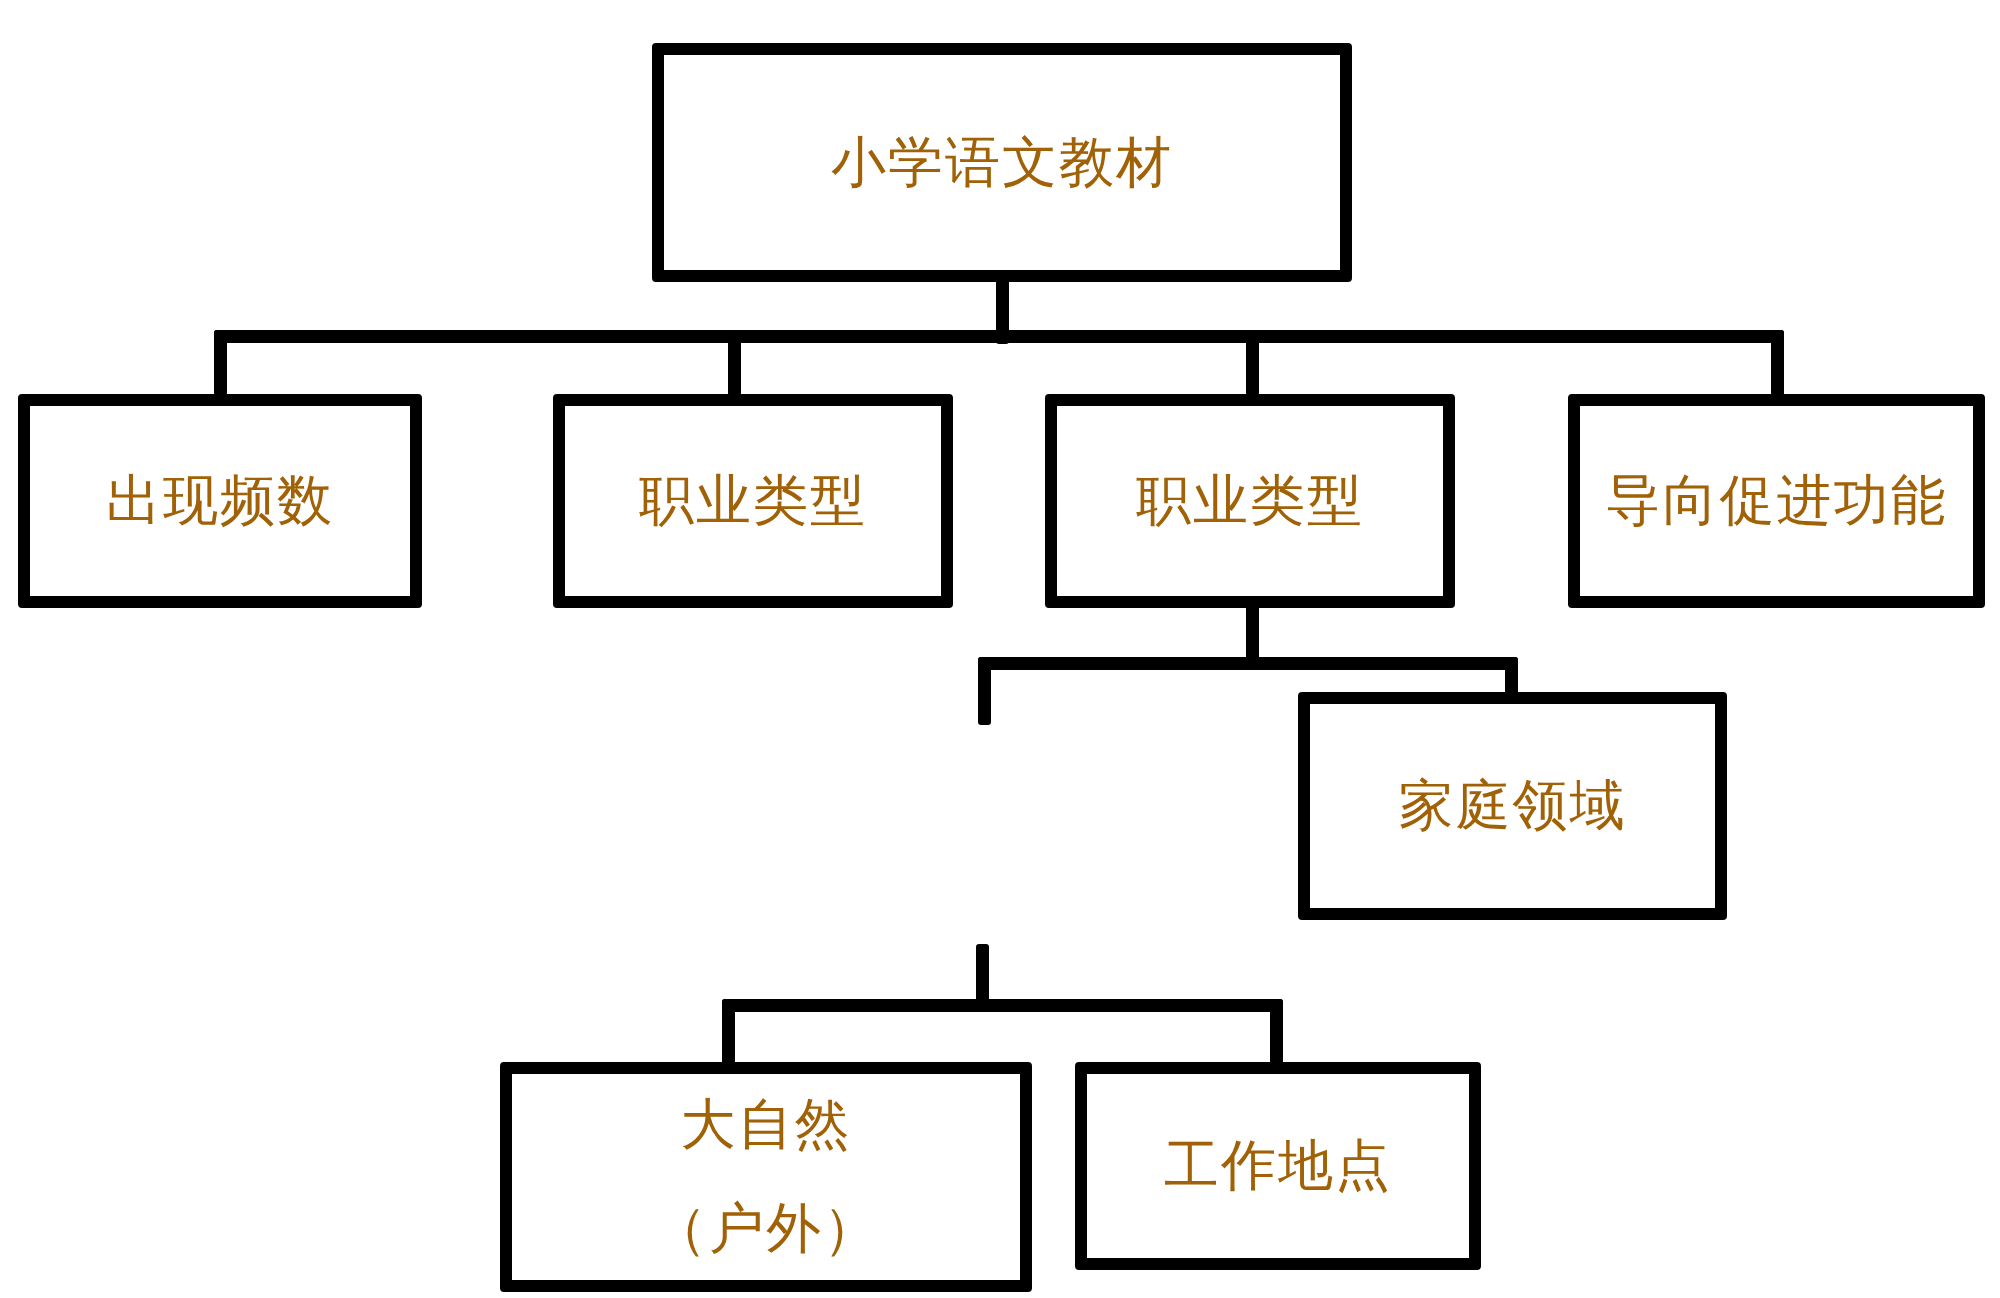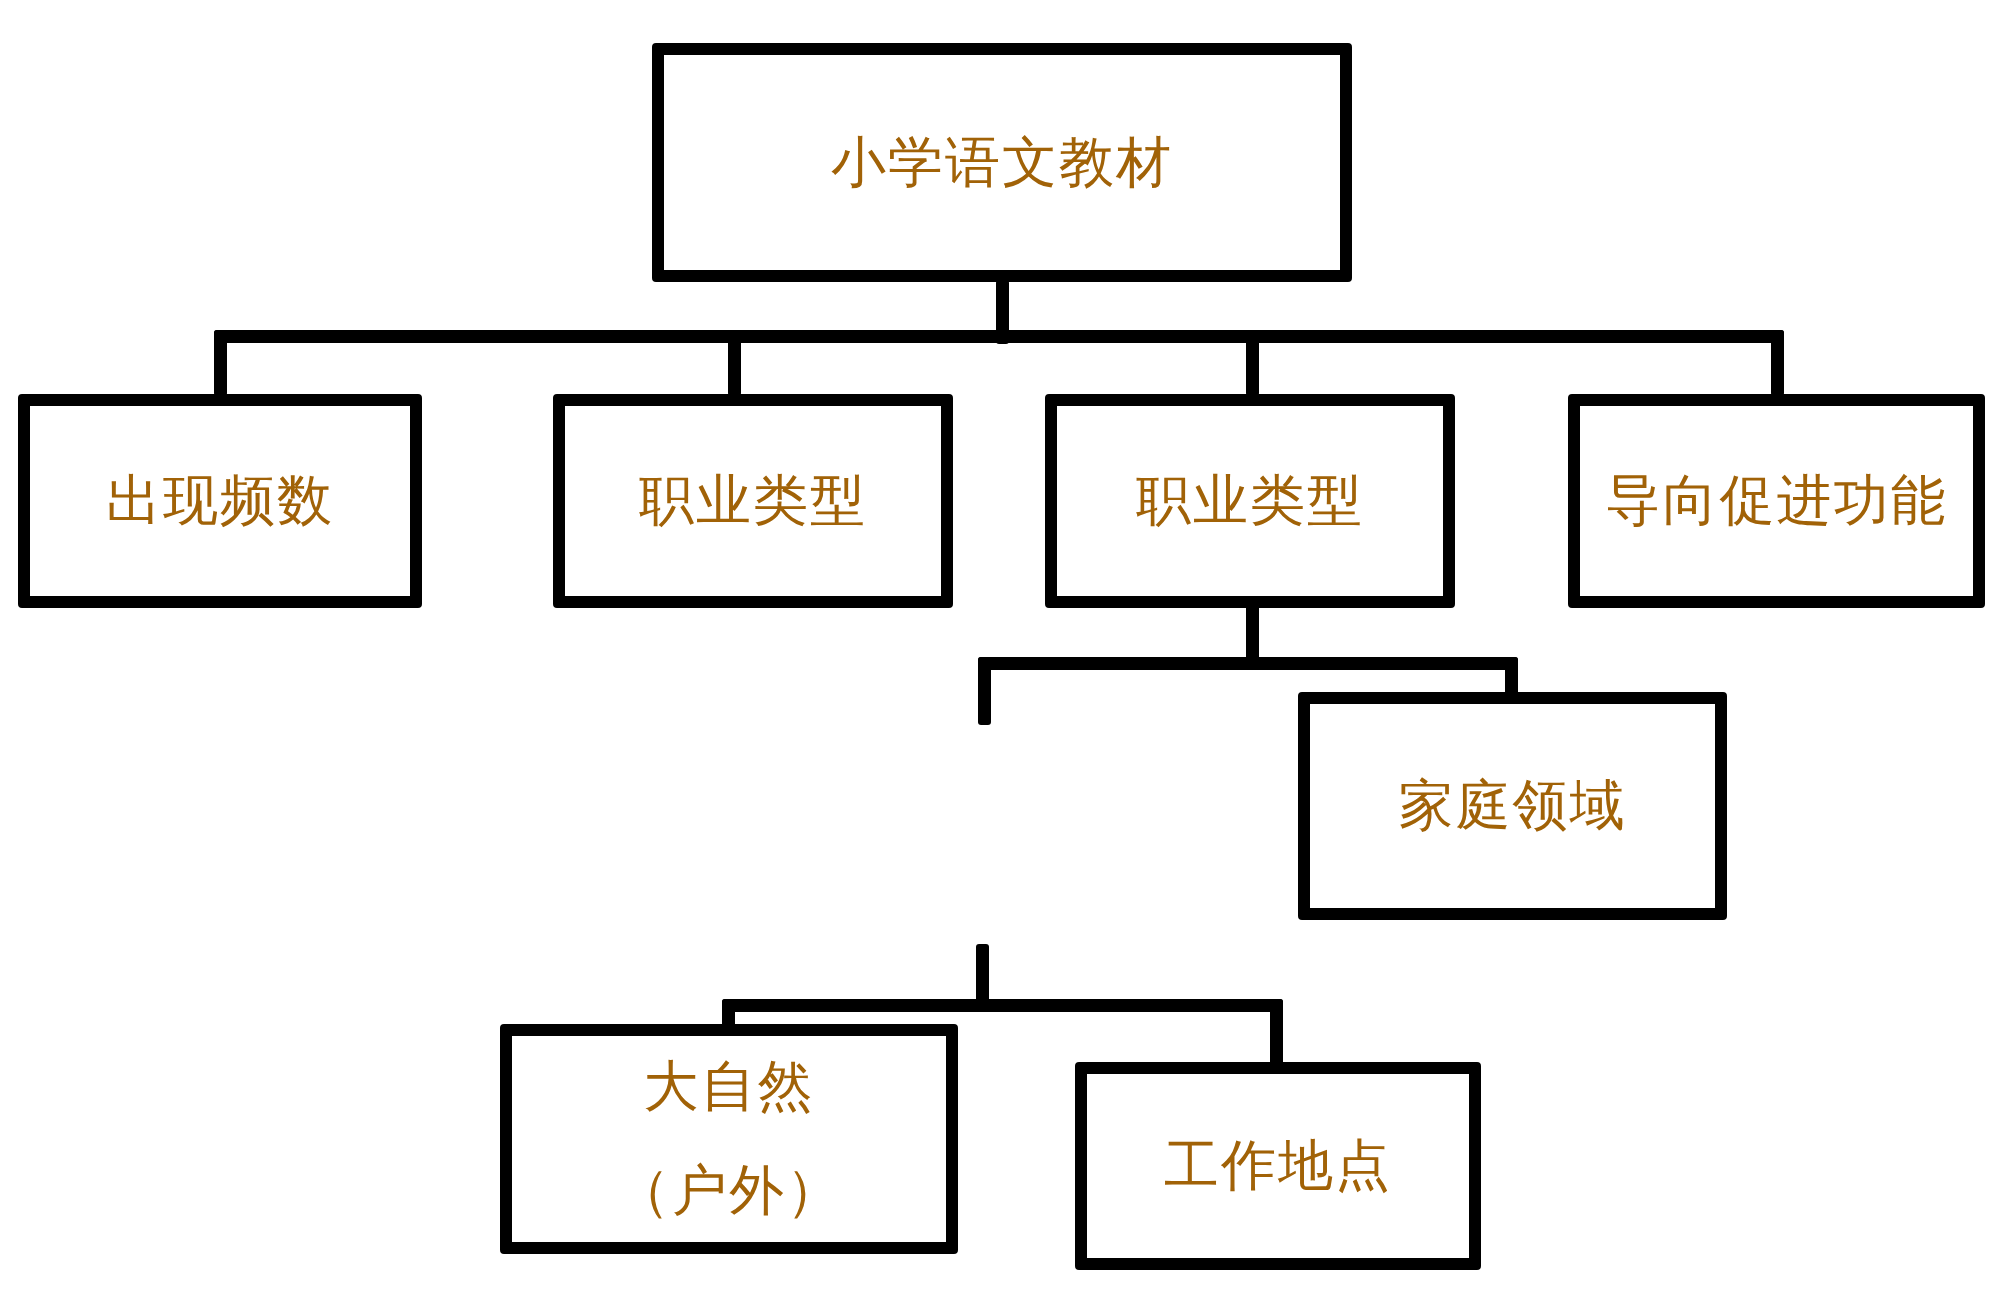--- a/index.html
+++ b/index.html
@@ -41,21 +41,21 @@
     gap: 38px;
   }
   
   .n-root       { left: 652px;  top: 43px;   width: 700px; height: 239px; }
   .n-frequency  { left: 18px;   top: 394px;  width: 404px; height: 214px; text-align: center; }
   .n-occupation { left: 535px;  top: 394px;  width: 400px; height: 214px; margin-left: 18px; }
   .n-activity   { left: 1045px; top: 394px;  width: 410px; height: 214px; }
   .n-guidance   { left: 1568px; top: 394px;  width: 417px; height: 214px; }
   .n-social     { left: 780px;  top: 721px;  width: 405px; height: 227px; }
   .n-family     { left: 1298px; top: 692px;  width: 429px; height: 228px; align-items: center; }
-  .n-nature     { left: 500px;  top: 1024px; width: 458px; height: 230px; }
+  .n-nature     { left: 500px;  top: 1062px; width: 532px; height: 230px; }
   .n-workplace  { left: 1075px; top: 1062px; width: 406px; height: 208px; }
 </style>
 </head>
 <body>
 
 <div id="stage">
 
   <div class="line" style="left:996px;  top:280px; width:13px;   height:64px;"></div>
   <div class="line" style="left:214px;  top:330px; width:1570px; height:13px;"></div>
   <div class="line" style="left:214px;  top:330px; width:13px;   height:66px;"></div>

